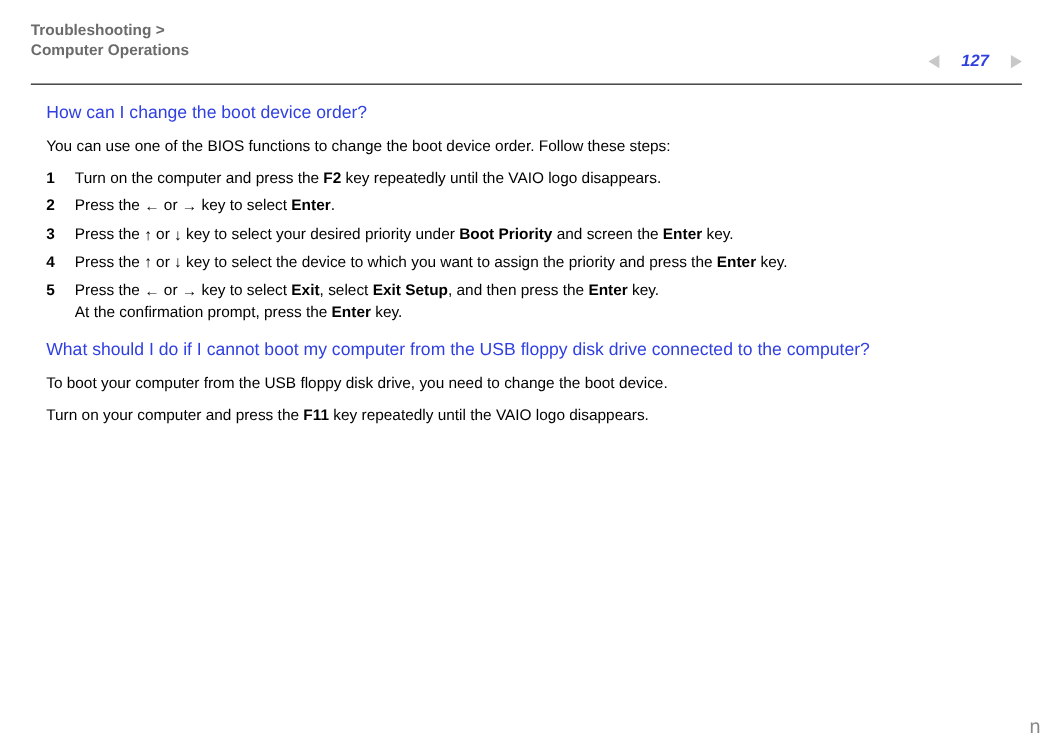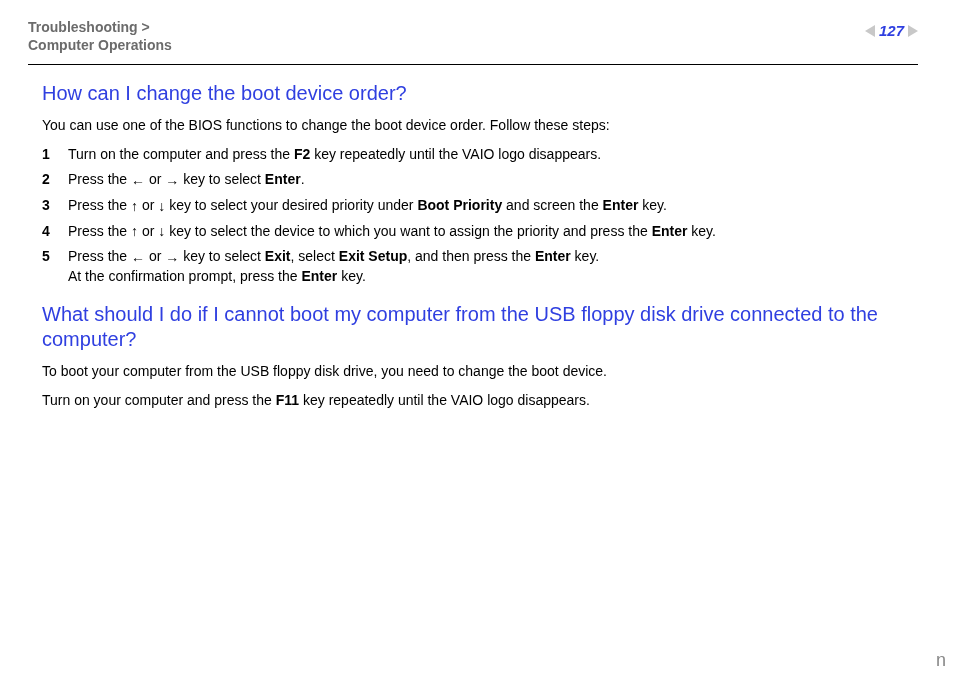--- a/index.html
+++ b/index.html
@@ -2,31 +2,31 @@
 <html><head>
 <meta charset="utf-8">
 <style>
   html,body{margin:0;padding:0}
   body{
     width:954px;height:674px;
     font-family:Arial,Helvetica,sans-serif;
     font-size:14px;color:#000;line-height:1.35;
     box-sizing:border-box;position:relative;
   }
-  .page{padding:18px 36px 0 28px}
+  .page{padding:18px 25px 0 28px}
   .header{display:flex;justify-content:space-between;align-items:flex-start}
   .bc{font-weight:bold;font-size:14px;color:#6b6b6b;line-height:1.3}
-  .pn-wrap{display:flex;align-items:center;gap:2px;margin-top:3px}
+  .pn-wrap{display:flex;align-items:center;gap:18px;margin-top:28px}
   .pn{font-weight:bold;font-style:italic;color:#2f3fe0;font-size:15px}
   .tri-l,.tri-r{width:0;height:0;border-top:6px solid transparent;border-bottom:6px solid transparent}
   .tri-l{border-right:10px solid #c8c8c8;margin-right:2px}
   .tri-r{border-left:10px solid #c8c8c8;margin-left:2px}
   .rule{border:none;border-top:1px solid #000;margin:10px 0 14px 0}
   .content{padding-left:14px}
-  h2{font-weight:normal;color:#2f3fe0;font-size:20px;margin:16px 0 10px 0;line-height:1.25}
+  h2{font-weight:normal;color:#2f3fe0;font-size:16px;margin:16px 0 10px 0;line-height:1.25}
   p{margin:6px 0 10px 0}
   ol{list-style:none;margin:4px 0 0 0;padding:0}
   li{display:flex;margin:6px 0}
   .num{font-weight:bold;width:26px;flex:0 0 26px}
   .txt{flex:1}
   .arrow{display:inline-block;vertical-align:middle;font-weight:bold}
   b{font-weight:bold}
   .lede{margin-top:6px}
   .footer-n{position:absolute;right:8px;bottom:2px;font-family:Arial;font-size:18px;color:#888}
 </style>

